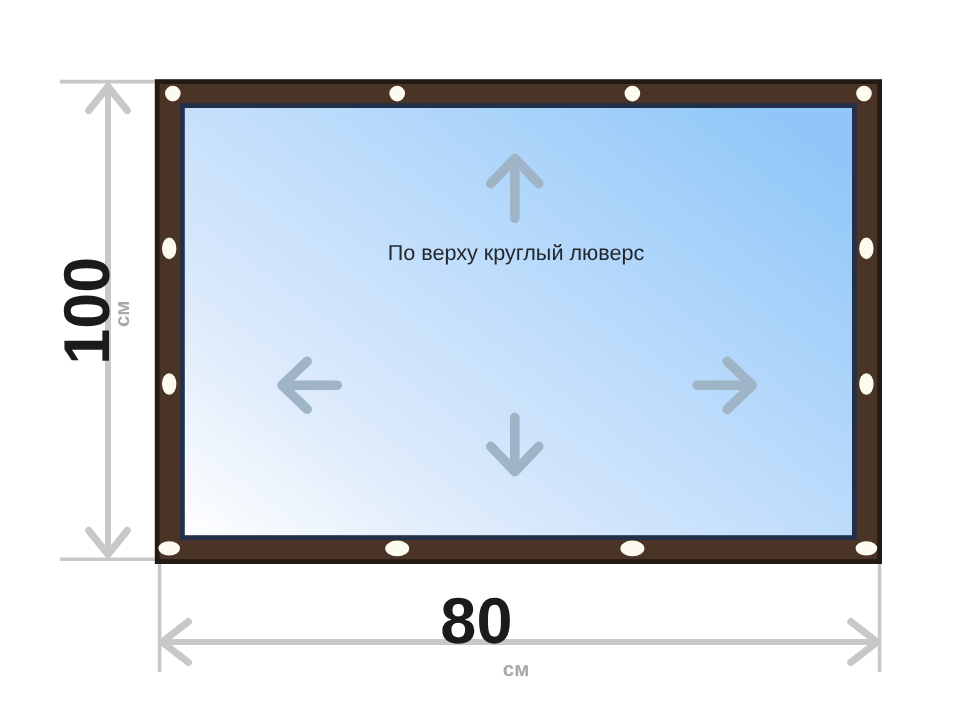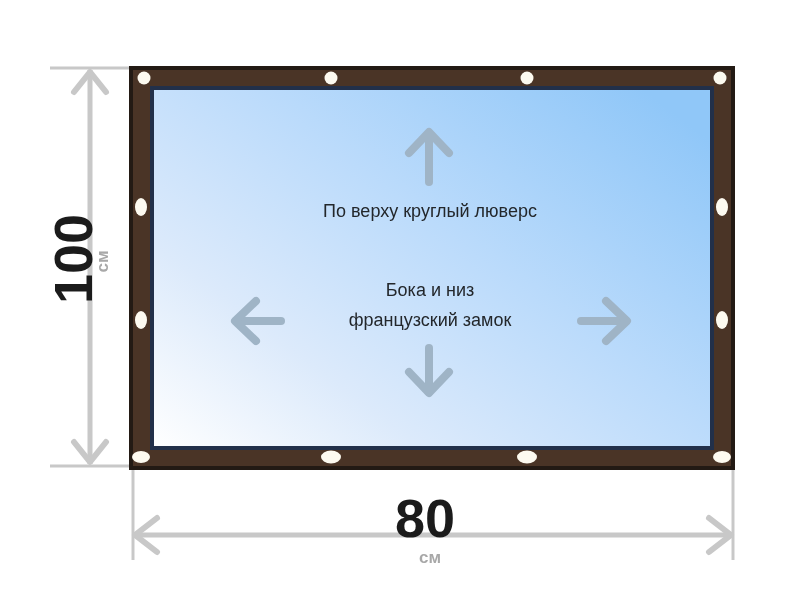--- a/index.html
+++ b/index.html
@@ -44,21 +44,20 @@
   }
   #height-unit {
     left: 91px; top: 253px;
     transform: rotate(-90deg);
     transform-origin: center center;
   }
   #width-number {
     left: 397px; top: 491px;
     font-size: 54px;
     transform: translateX(-50%);
-    margin-left: 28px;
   }
   #width-unit {
     left: 430px; top: 549px;
     transform: translateX(-50%);
   }
   
   .fabric-text {
     position: absolute;
     color: #23272b;
     font-size: 18px;
@@ -146,24 +145,20 @@
       </g>
       <g>
         <line x1="581" y1="321" x2="625" y2="321"></line>
         <polyline points="606,301 627,321 606,341"></polyline>
       </g>
     </g>
   </svg>
 
   <div class="fabric-text" id="label-top">По верху круглый люверс</div>
 
-  <div class="fabric-text" id="label-bottom">
-    <div>Бока и низ</div>
-    <div>французский замок</div>
-  </div>
 
   <div class="dim-num" id="height-number">100</div>
 
   <div class="dim-unit" id="height-unit">см</div>
 
   <div class="dim-num" id="width-number">80</div>
 
   <div class="dim-unit" id="width-unit">см</div>
 
 </div>

